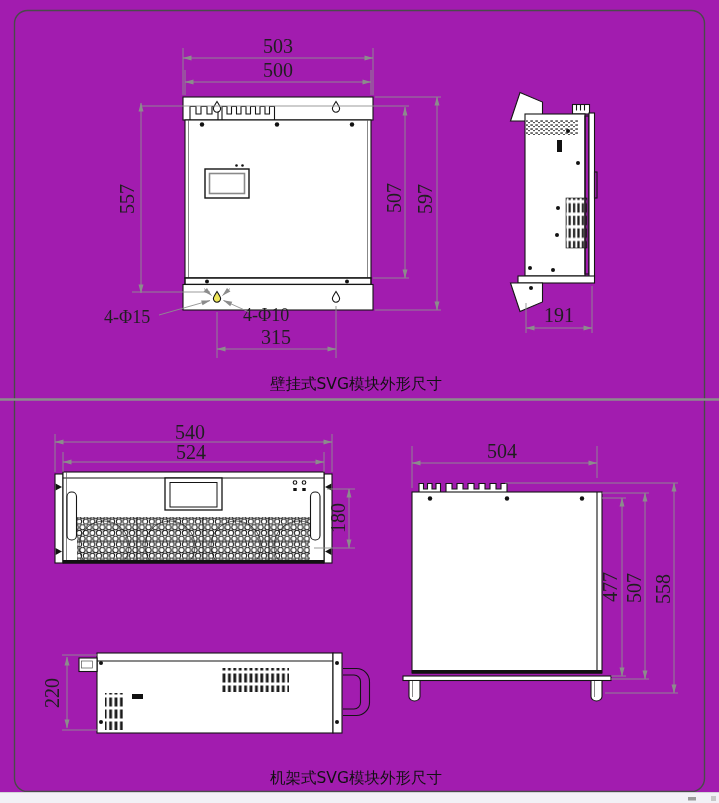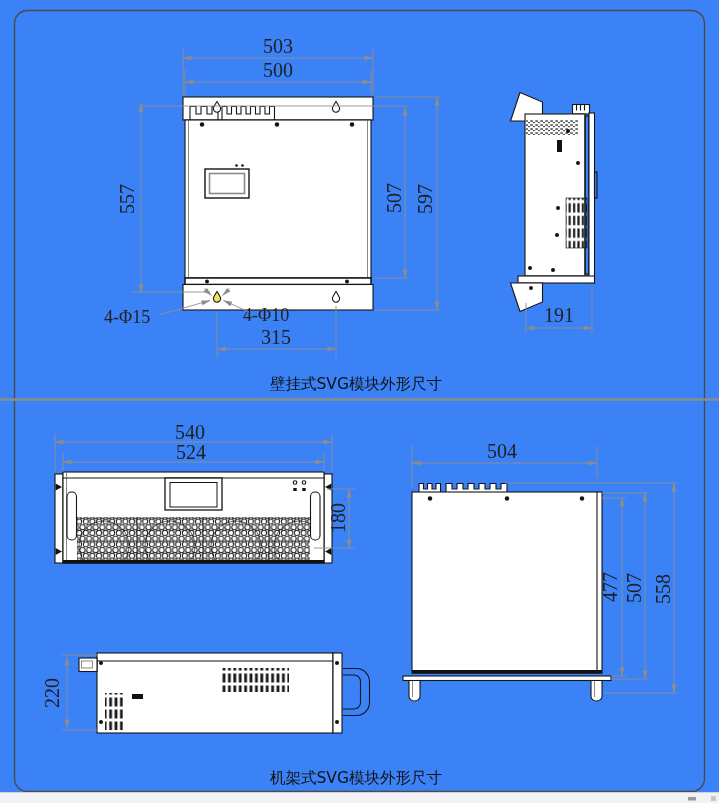--- a/index.html
+++ b/index.html
@@ -1,16 +1,16 @@
 <!DOCTYPE html>
 <html><head>
 <meta charset="utf-8">
 <style>
   html,body{margin:0;padding:0;background:#ffffff;}
-  .page{position:relative;width:719px;height:803px;background:#3b82f6;overflow:hidden;}
+  .page{position:relative;width:719px;height:803px;background:#a21caf;overflow:hidden;}
   svg{display:block;}
   text{fill:#1f1f1f;}
   .dimnum{font-family:"Liberation Serif","DejaVu Serif",serif;font-size:20px;}
   .dimnum-s{font-family:"Liberation Serif","DejaVu Serif",serif;font-size:18px;}
   .caption{font-family:"DejaVu Sans","Liberation Sans",sans-serif;font-size:15.5px;fill:#111;}
   .pline{stroke:#151515;stroke-width:1.1;fill:none;}
   .pfill{stroke:#151515;stroke-width:1.1;fill:#ffffff;}
   .thin{stroke:#555;stroke-width:0.7;fill:none;}
   .dline{stroke:#909090;stroke-width:0.9;fill:none;}
   .screw{fill:#111;}

